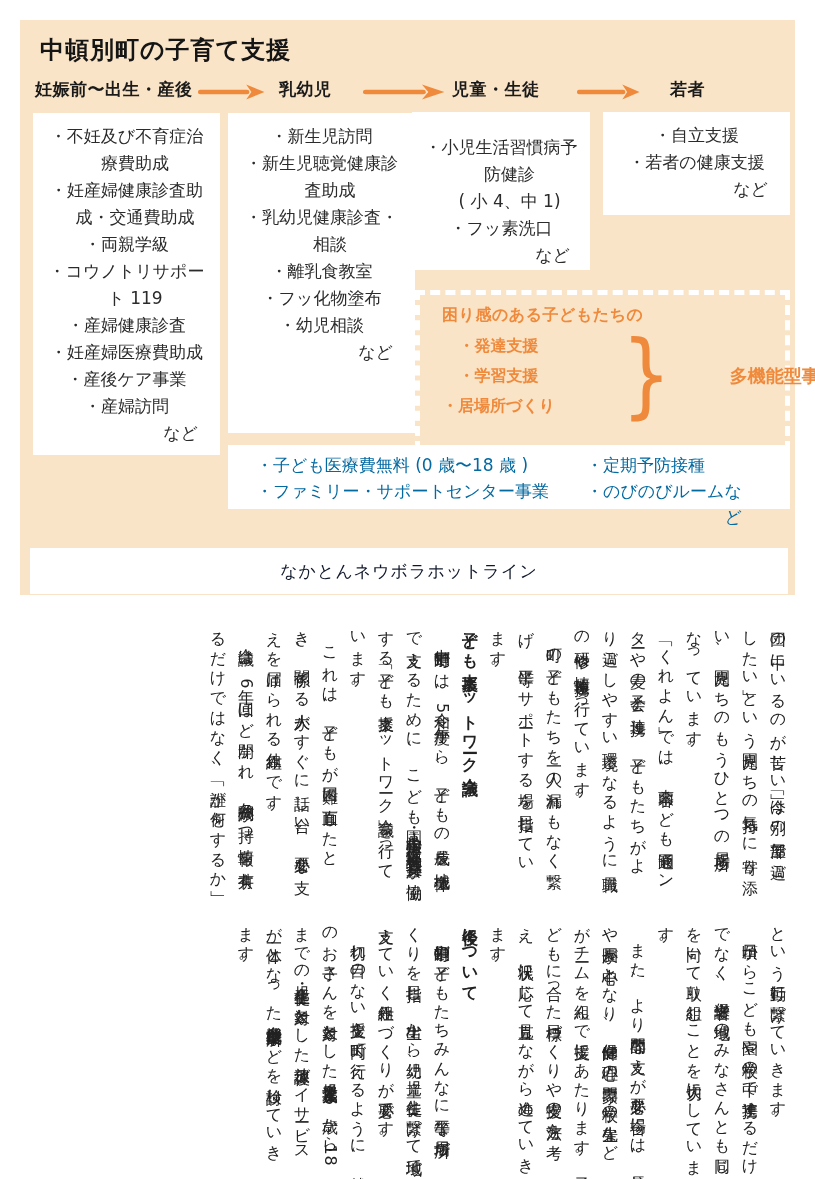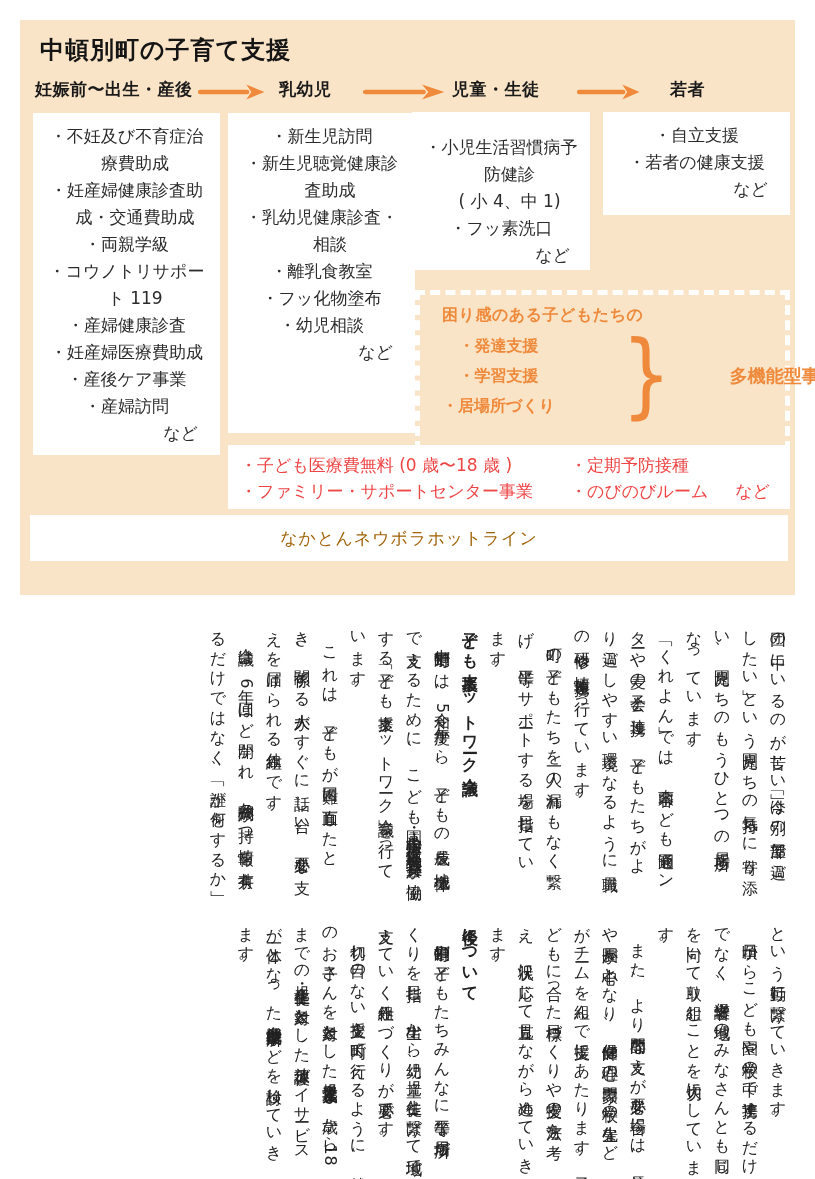--- a/index.html
+++ b/index.html
@@ -43,31 +43,31 @@
   .dashed-list{font-size:16px;font-weight:bold;line-height:30px;}
   .dashed-list .svc-item{white-space:nowrap;}
   .brace{
     font-size:92px;line-height:92px;font-weight:normal;color:#EF8A3C;
     transform:scaleX(0.85);margin:0 6px 0 14px;
     font-family:"DejaVu Sans",sans-serif;
   }
   .dashed-label{font-size:18px;font-weight:bold;white-space:nowrap;}
   .wide-box{
     position:absolute;left:208px;top:425px;width:562px;height:64px;
-    box-sizing:border-box;background:#ffffff;padding:7px 12px;
-    font-size:17px;line-height:26px;color:#ef4444;
+    box-sizing:border-box;background:#ffffff;padding:7px 28px;
+    font-size:17px;line-height:26px;color:#0369a1;
   }
   .wide-row{display:flex;}
   .w-item{white-space:nowrap;}
   .w1{width:330px;flex:0 0 330px;}
   .w-etc{margin-left:auto;padding-right:8px;}
   .hotline{
-    position:absolute;left:10px;top:495px;width:758px;height:46px;
+    position:absolute;left:10px;top:528px;width:758px;height:46px;
     background:#ffffff;text-align:center;line-height:46px;
-    font-size:17px;color:#a16207;letter-spacing:1px;
+    font-size:17px;color:#0f172a;letter-spacing:1px;
   }
   .vband{
     position:absolute;left:25px;width:767px;
     writing-mode:vertical-rl;-webkit-writing-mode:vertical-rl;
     font-size:16px;line-height:28px;color:#222222;
   }
   .band1{top:620px;height:264px;letter-spacing:1.6px;}
   .band2{top:916px;height:252px;letter-spacing:0.8px;}
   .vp{margin:0;padding:0;}
   .indent{text-indent:1em;}

